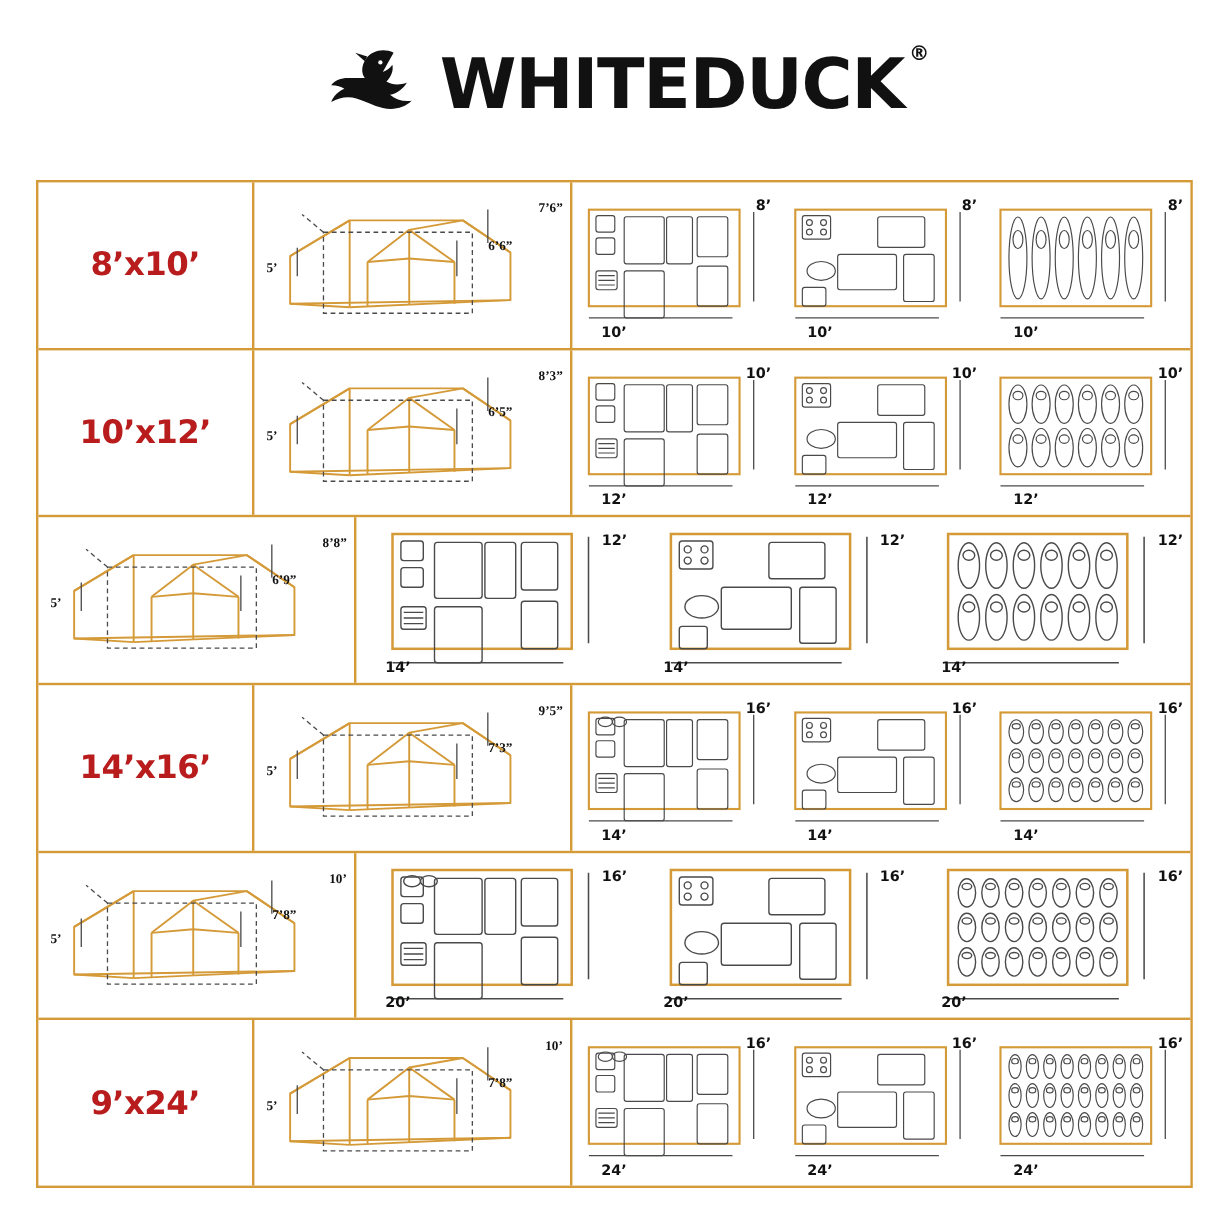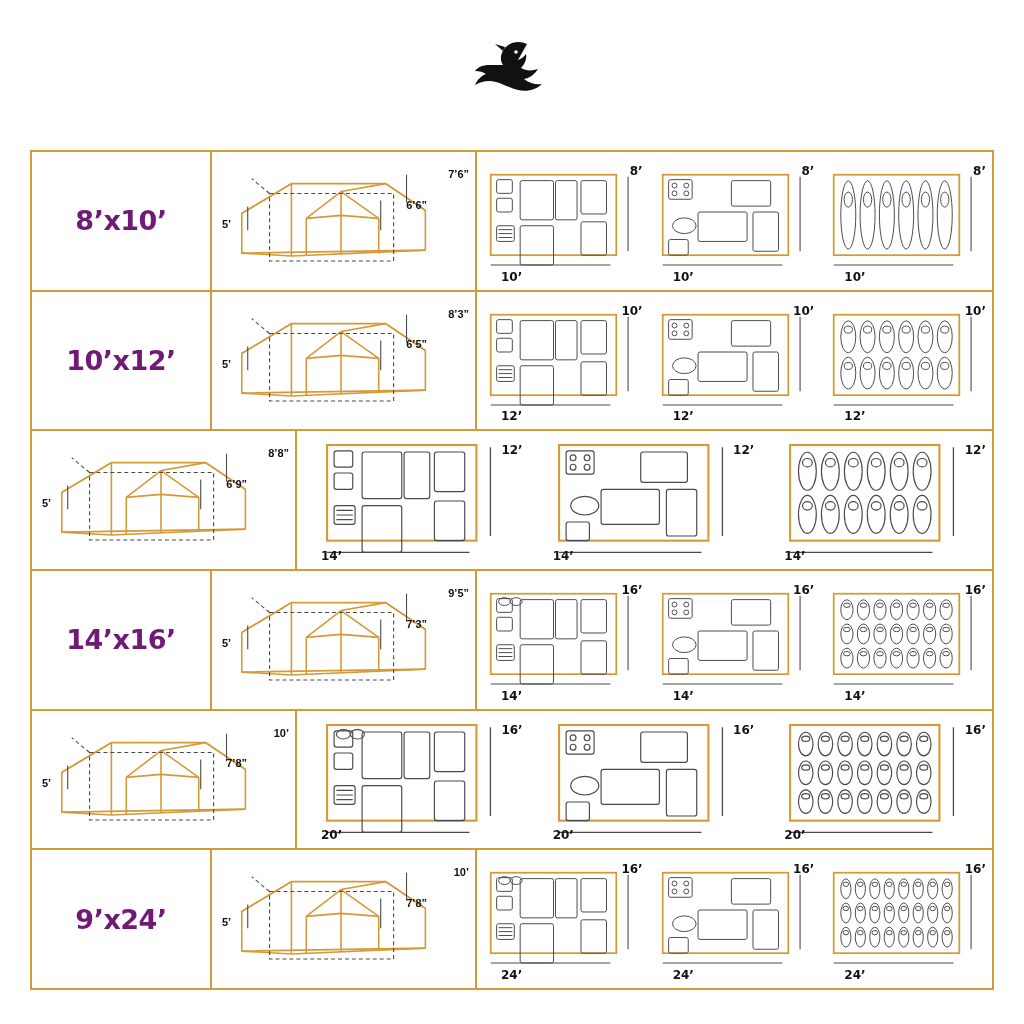--- a/index.html
+++ b/index.html
@@ -74,21 +74,21 @@
     display: flex;
     align-items: center;
     justify-content: center;
     box-sizing: border-box;
   }
   .size-label {
     font-family: "DejaVu Sans", sans-serif;
     font-weight: 700;
     font-size: 27px;
     letter-spacing: -0.5px;
-    color: #701a75;
+    color: #b91c1c;
     white-space: nowrap;
   }
 
   .cell-tent {
     width: 265px;
     flex: none;
     border-right: 2px solid #d59a38;
     position: relative;
     box-sizing: border-box;
   }
@@ -101,21 +101,21 @@
   }
   .plan {
     flex: 1 1 0;
     position: relative;
     min-width: 0;
   }
 
   
   .tlabel {
     position: absolute;
-    font-family: Liberation Sans, sans-serif;
+    font-family: Liberation Serif, serif;
     font-weight: 700;
     font-size: 11px;
     color: #111111;
     white-space: nowrap;
   }
   .t-h   { right: 6px;  top: 16px; }
   .t-w   { left: 10px;  top: 48%; }
   .t-d   { right: 48px; top: 34%; }
 
   
@@ -136,20 +136,24 @@
 </head>
 <body>
 
 <div class="header">
   <div class="logo-mark">
     <svg viewBox="0 0 86 64" width="86" height="64" aria-hidden="true">
       <path d="M58 6 C50 2 40 4 35 11 C31 17 31 23 34 27 L20 27 C14 27 9 29 6 33 C11 33 14 34 17 36 C12 38 8 42 6 47 C13 43 20 42 27 44 C34 46 41 50 49 52 C58 54 67 52 73 46 C66 47 60 45 55 41 C61 40 66 36 69 31 C63 33 57 33 52 30 C56 26 58 21 57 16 C55 19 52 21 49 22 C52 17 55 11 58 6 Z" fill="#111111"></path>
       <circle cx="47" cy="14" r="1.8" fill="#ffffff"></circle>
       <path d="M36 9 L26 6 L34 13 Z" fill="#111111"></path>
     </svg>
+  </div>
+  <div class="logo-word">
+    <span>WHITEDUCK</span>
+    <span class="logo-reg">®</span>
   </div>
 </div>
 
 <div class="table" id="chart-table">
     <div class="row">
       <div class="cell-size">
         <div class="size-label">8’x10’</div>
       </div>
       <div class="cell-tent">
         <svg class="tent-svg" viewBox="0 0 265 125" preserveAspectRatio="xMidYMid meet" aria-hidden="true">

